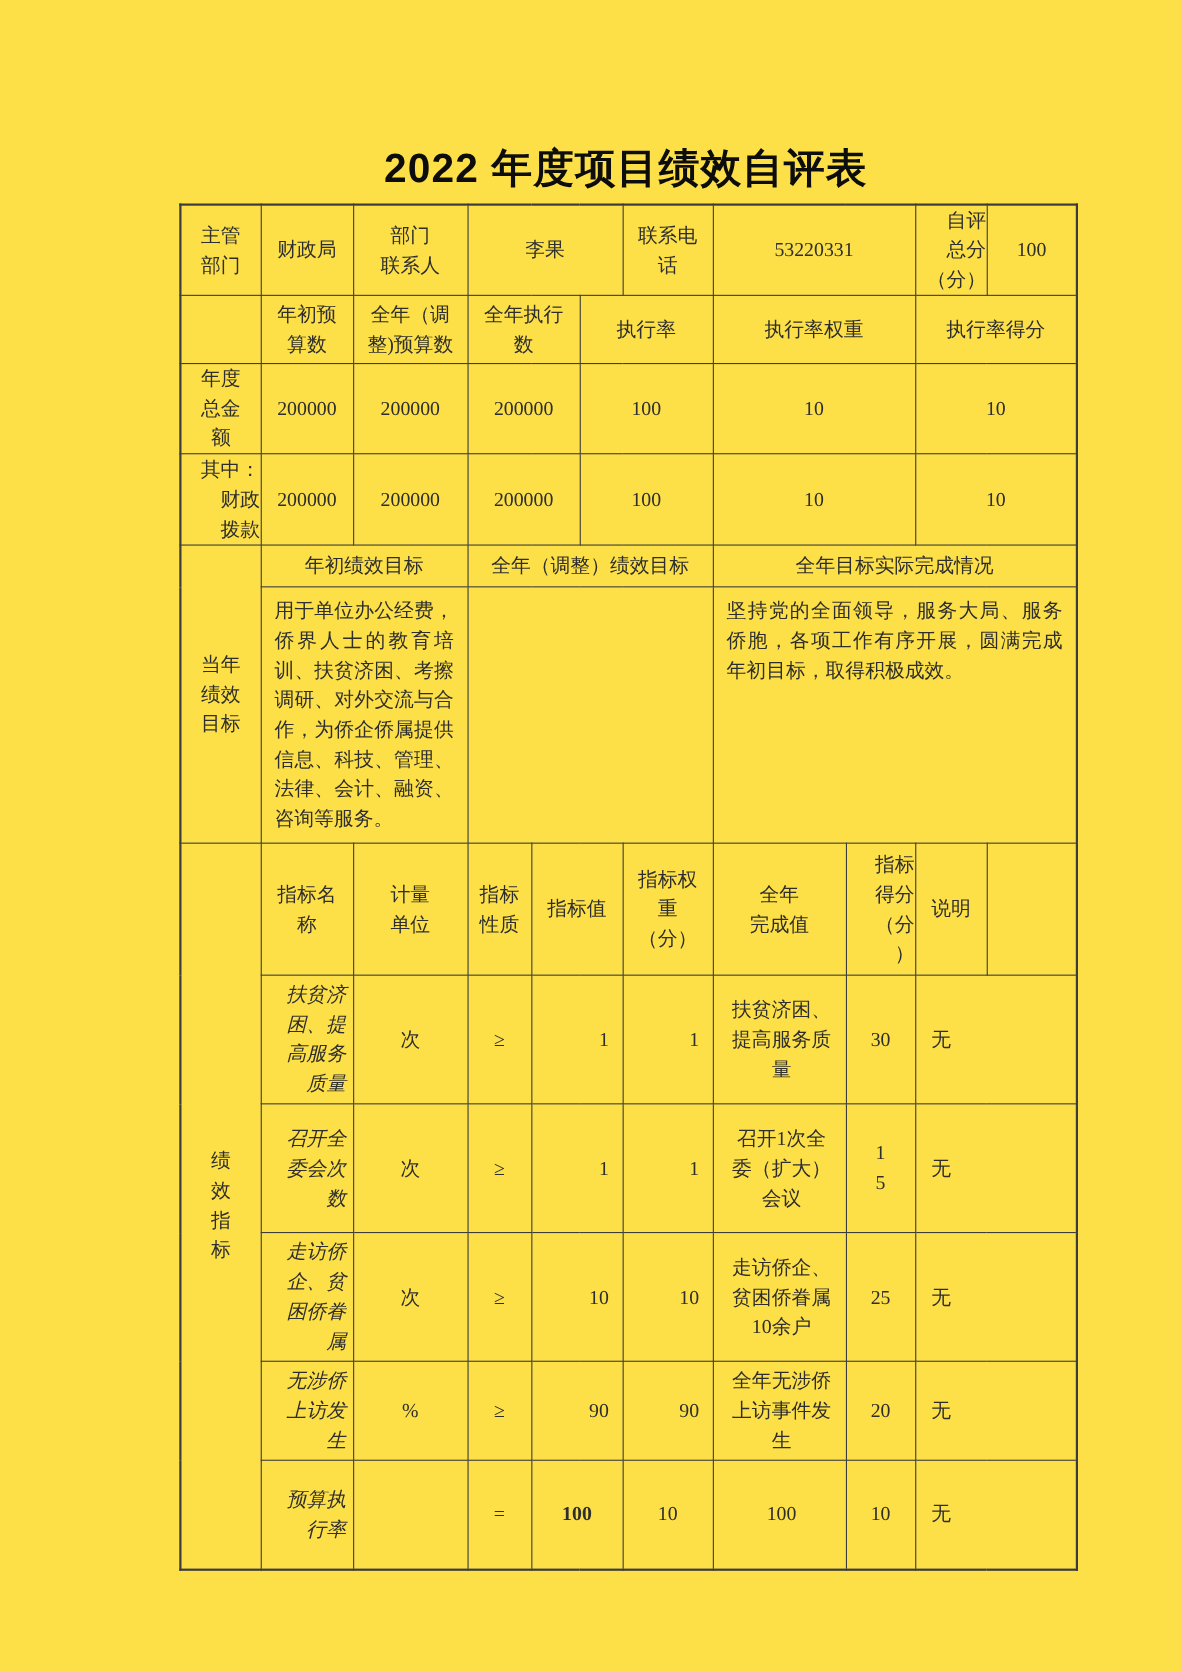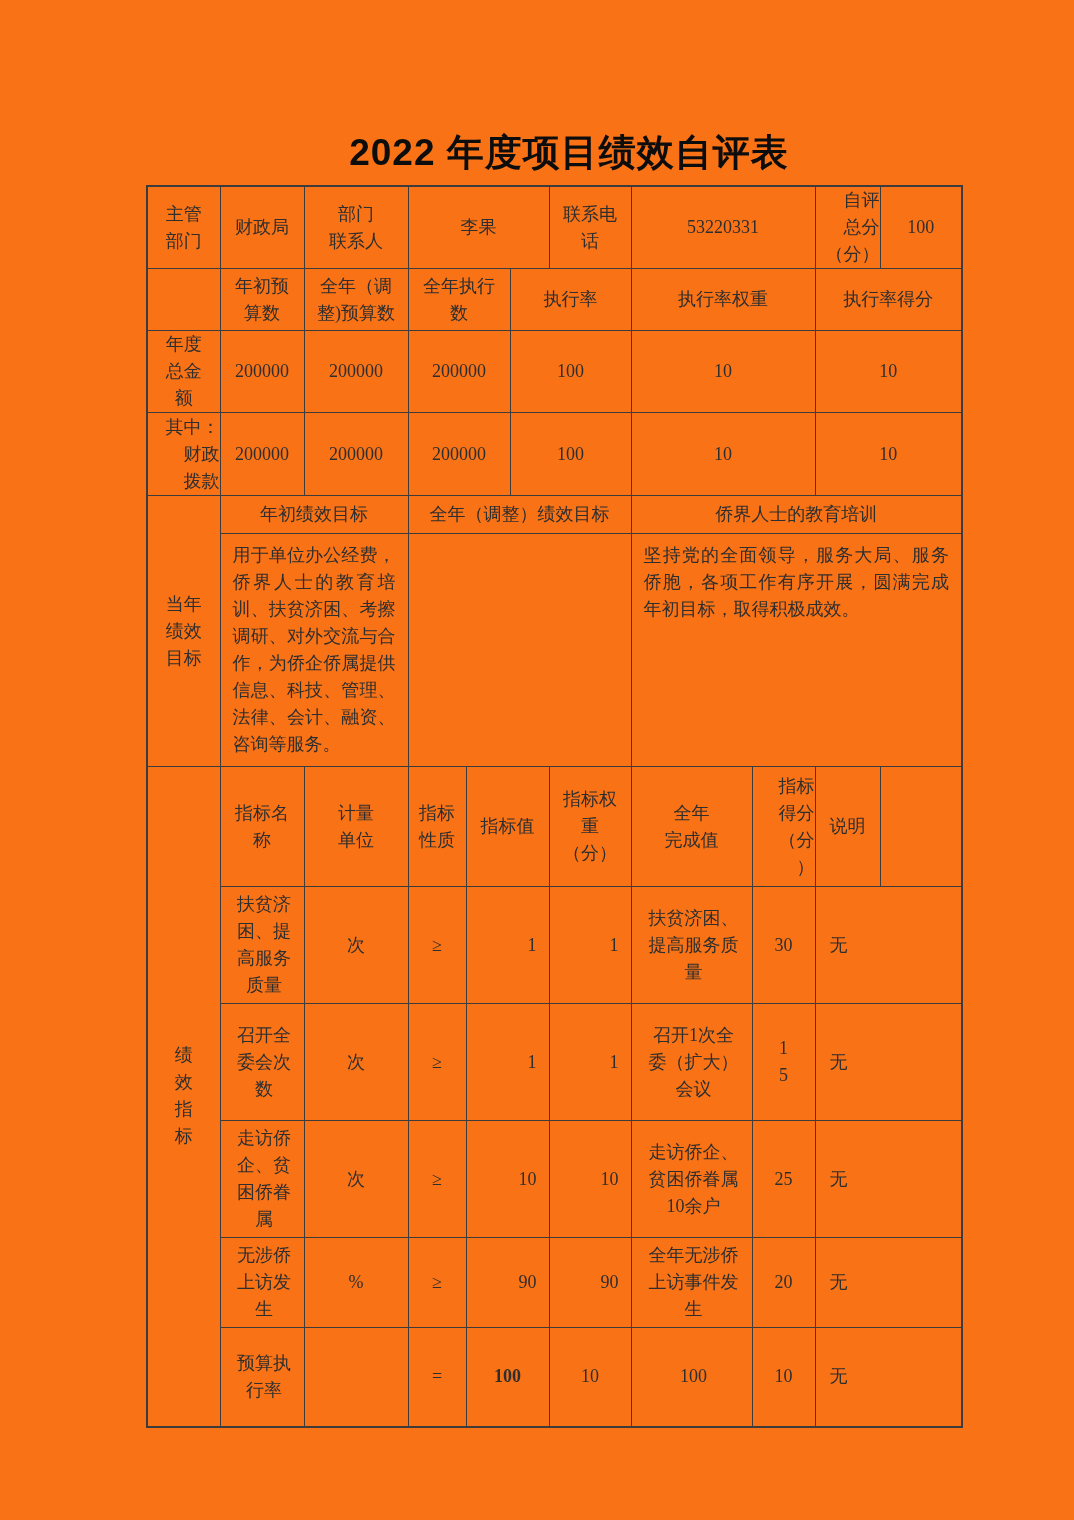--- a/index.html
+++ b/index.html
@@ -1,58 +1,58 @@
 <!DOCTYPE html>
 <html><head>
 <meta charset="utf-8">
 <style>
   html,body{margin:0;padding:0;background:#ffffff;}
   .page{
     position:relative;
     width:1074px;
     height:1520px;
-    background:#f97316;
+    background:#fde047;
     font-family:"Liberation Serif","DejaVu Serif",serif;
     color:#2e2e2e;
     overflow:hidden;
   }
   .doc-title{
     position:absolute;
     left:163px;
     top:128px;
     width:812px;
     text-align:center;
     font-family:"Liberation Sans","DejaVu Sans",sans-serif;
     font-weight:bold;
     font-size:37px;
     letter-spacing:1px;
     color:#0d0d0d;
     white-space:pre-line;
   }
   table.sheet{
     position:absolute;
-    left:146px;
+    left:163px;
     top:185px;
     border-collapse:collapse;
     table-layout:fixed;
     border:2px solid #3c3c3c;
   }
   table.sheet td{
     border:1px solid #3c3c3c;
     white-space:pre-line;
     font-size:18px;
     line-height:1.5;
     vertical-align:middle;
     padding:0;
     overflow:hidden;
   }
   .c{text-align:center;}
   .l{text-align:right;padding-left:10px !important;}
   .r{text-align:right;padding-right:12px !important;}
-  .name{text-align:center;padding:4px 6px 4px 10px !important;}
+  .name{text-align:right;padding:4px 6px 4px 10px !important;font-style:italic;}
   .comp{text-align:center;padding:4px 6px 4px 10px !important;}
   .note{text-align:left;padding-left:14px !important;}
   .para{
     text-align:justify;
     vertical-align:top !important;
     padding:8px 12px 8px 12px !important;
     line-height:1.55;
     font-size:19px;
   }
   .emph{font-weight:bold;font-size:21px;font-family:"Liberation Serif","DejaVu Serif",serif;}
@@ -133,21 +133,21 @@
       <td class="c" colspan="2">10</td>
       <td class="c" colspan="2">10</td>
     </tr>
 
     <tr style="height:38px">
       <td class="c" rowspan="2">当年
 绩效
 目标</td>
       <td class="c" colspan="2">年初绩效目标</td>
       <td class="c" colspan="4">全年（调整）绩效目标</td>
-      <td class="c" colspan="4">侨界人士的教育培训</td>
+      <td class="c" colspan="4">全年目标实际完成情况</td>
     </tr>
 
     <tr style="height:230px">
       <td class="para" colspan="2">用于单位办公经费，侨界人士的教育培训、扶贫济困、考擦调研、对外交流与合作，为侨企侨属提供信息、科技、管理、法律、会计、融资、咨询等服务。</td>
       <td class="para" colspan="4"></td>
       <td class="para" colspan="4">坚持党的全面领导，服务大局、服务侨胞，各项工作有序开展，圆满完成年初目标，取得积极成效。</td>
     </tr>
 
     <tr style="height:120px">
       <td class="c" rowspan="6">绩

